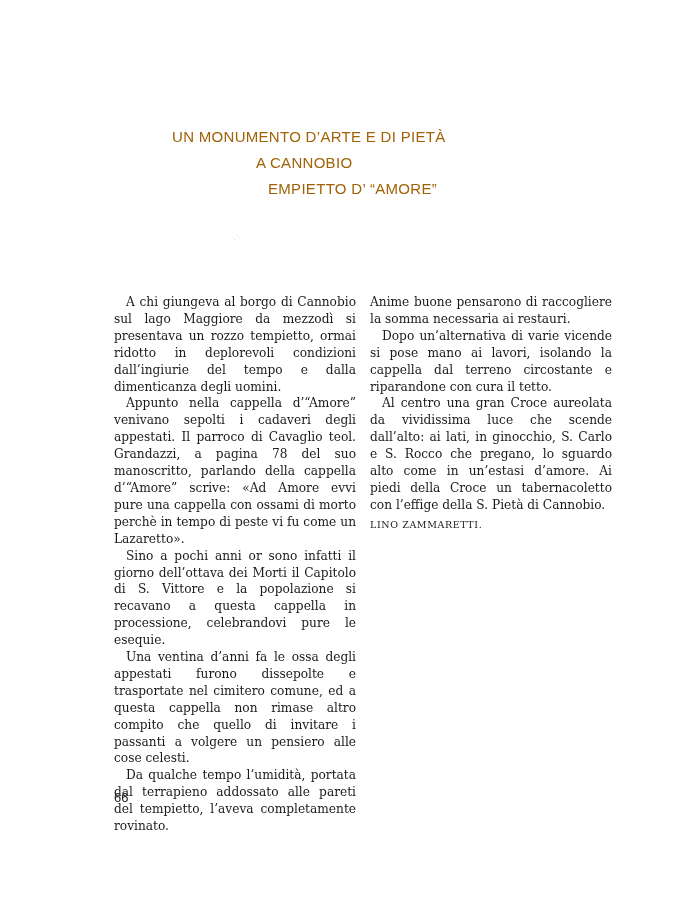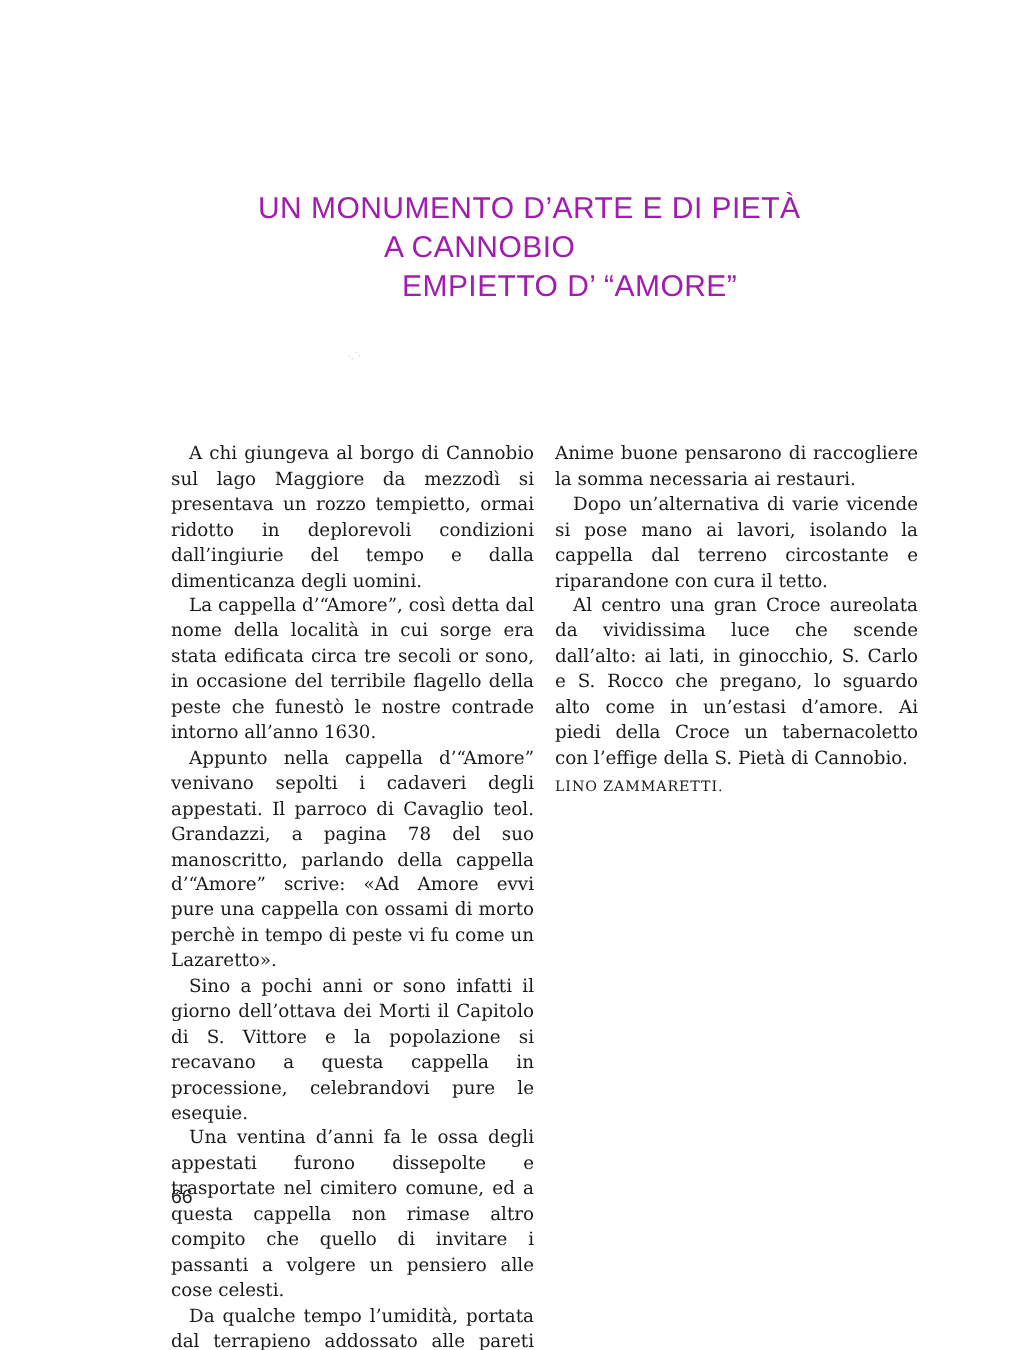--- a/index.html
+++ b/index.html
@@ -1,19 +1,19 @@
 <!DOCTYPE html>
 <html><head>
 <meta charset="utf-8">
 <style>
   html, body { margin:0; padding:0; }
   body { width:684px; height:900px; background:#ffffff; position:relative; overflow:hidden;
          font-family:"DejaVu Serif", serif; color:#1a1a1a; }
-  .title { position:absolute; font-family:"Liberation Sans", sans-serif; font-size:20px;
-           letter-spacing:0.3px; color:#a21caf; white-space:nowrap; }
+  .title { position:absolute; font-family:"Liberation Sans", sans-serif; font-size:15px;
+           letter-spacing:0.3px; color:#a16207; white-space:nowrap; }
   #t1 { left:172px; top:128px; }
   #t2 { left:256px; top:154px; }
   #t3 { left:268px; top:180px; }
   .col { position:absolute; top:294px; width:242px; font-size:12.2px; line-height:16.9px;
          text-align:justify; }
   #colL { left:114px; }
   #colR { left:370px; }
   .col p { margin:0; text-indent:12px; }
   .col p.noind { text-indent:0; }
   .signature { text-align:left; font-size:9.5px; letter-spacing:0.6px; margin-top:3px; }
@@ -26,21 +26,20 @@
 <body>
 
 <div class="title" id="t1">UN MONUMENTO D’ARTE E DI PIETÀ</div>
 <div class="title" id="t2">A CANNOBIO</div>
 <div class="title" id="t3">EMPIETTO D’ “AMORE”</div>
 
 <div class="speck">·.˙·</div>
 
 <div class="col" id="colL">
   <p>A chi giungeva al borgo di Cannobio sul lago Maggiore da mezzodì si presentava un rozzo tempietto, ormai ridotto in deplorevoli condizioni dall’ingiurie del tempo e dalla dimenticanza degli uomini.</p>
-  <p>La cappella d’“Amore”, così detta dal nome della località in cui sorge era stata edificata circa tre secoli or sono, in occasione del terribile flagello della peste che funestò le nostre contrade intorno all’anno 1630.</p>
   <p>Appunto nella cappella d’“Amore” venivano sepolti i cadaveri degli appestati. Il parroco di Cavaglio teol. Grandazzi, a pagina 78 del suo manoscritto, parlando della cappella d’“Amore” scrive: «Ad Amore evvi pure una cappella con ossami di morto perchè in tempo di peste vi fu come un Lazaretto».</p>
   <p>Sino a pochi anni or sono infatti il giorno dell’ottava dei Morti il Capitolo di S. Vittore e la popolazione si recavano a questa cappella in processione, celebrandovi pure le esequie.</p>
   <p>Una ventina d’anni fa le ossa degli appestati furono dissepolte e trasportate nel cimitero comune, ed a questa cappella non rimase altro compito che quello di invitare i passanti a volgere un pensiero alle cose celesti.</p>
   <p>Da qualche tempo l’umidità, portata dal terrapieno addossato alle pareti del tempietto, l’aveva completamente rovinato.</p>
 </div>
 
 <div class="col" id="colR">
   <p class="noind">Anime buone pensarono di raccogliere la somma necessaria ai restauri.</p>
   <p>Dopo un’alternativa di varie vicende si pose mano ai lavori, isolando la cappella dal terreno circostante e riparandone con cura il tetto.</p>
   <p>Al centro una gran Croce aureolata da vividissima luce che scende dall’alto: ai lati, in ginocchio, S. Carlo e S. Rocco che pregano, lo sguardo alto come in un’estasi d’amore. Ai piedi della Croce un tabernacoletto con l’effige della S. Pietà di Cannobio.</p>

